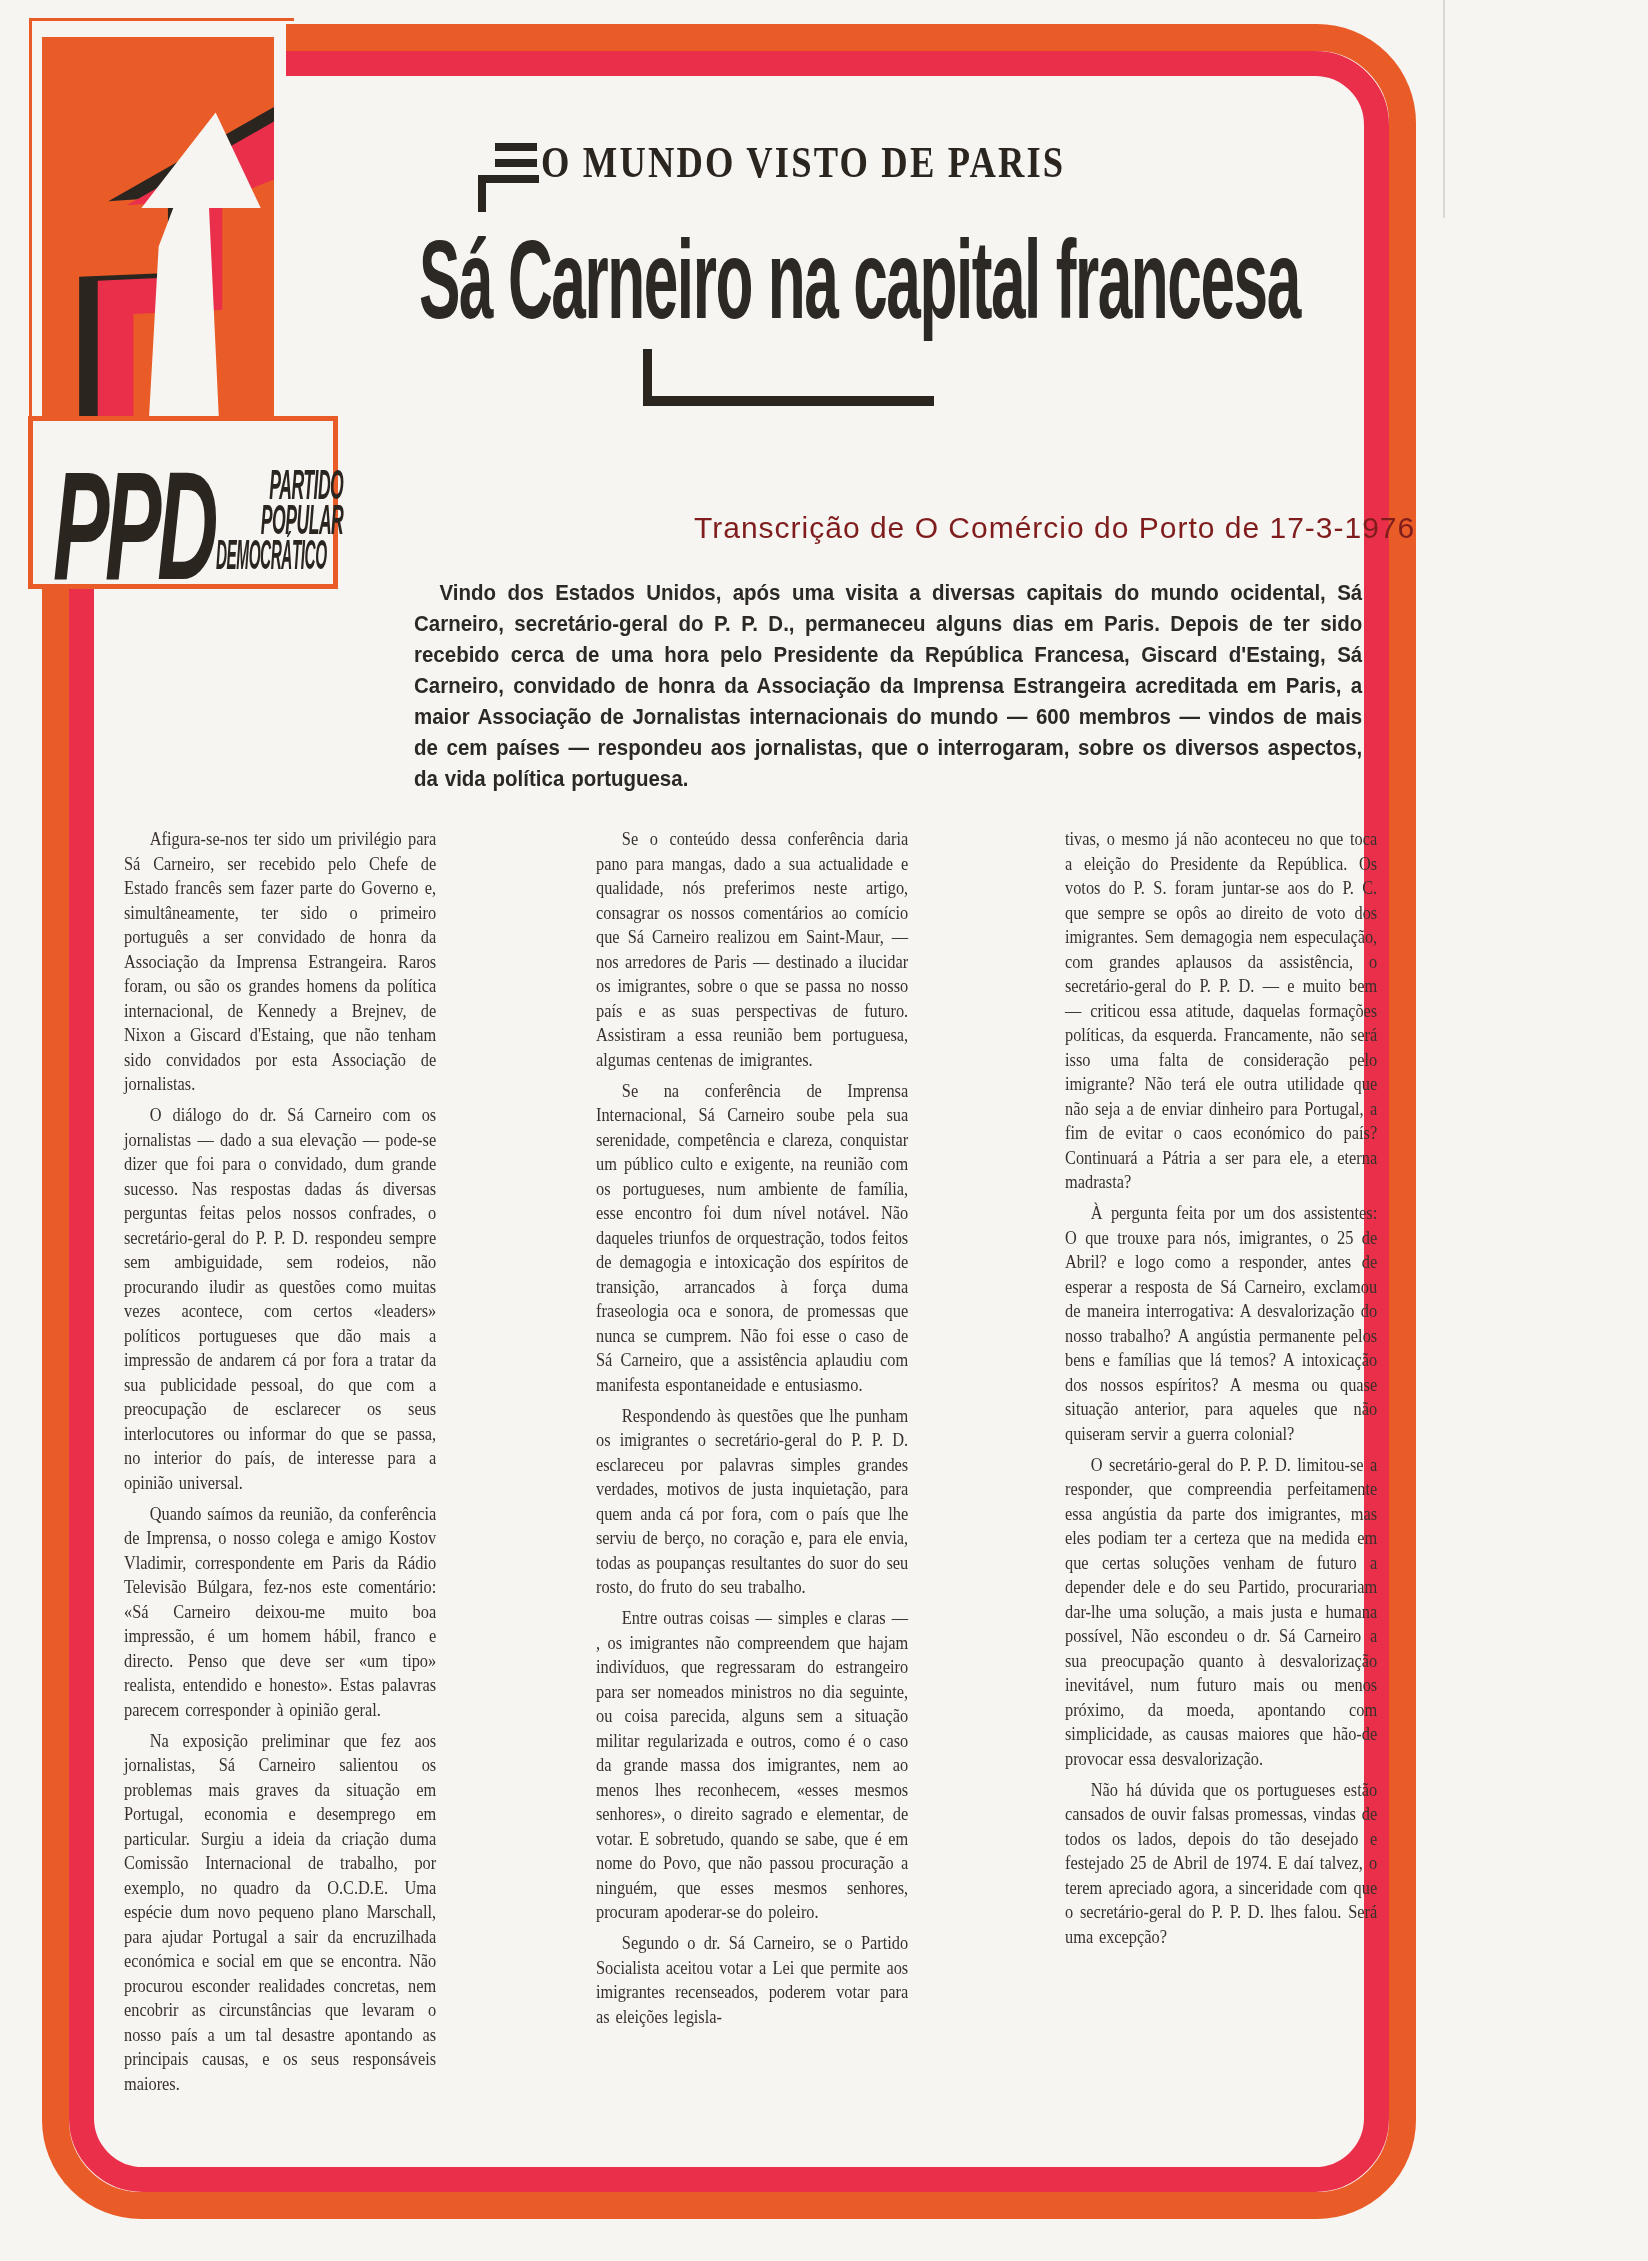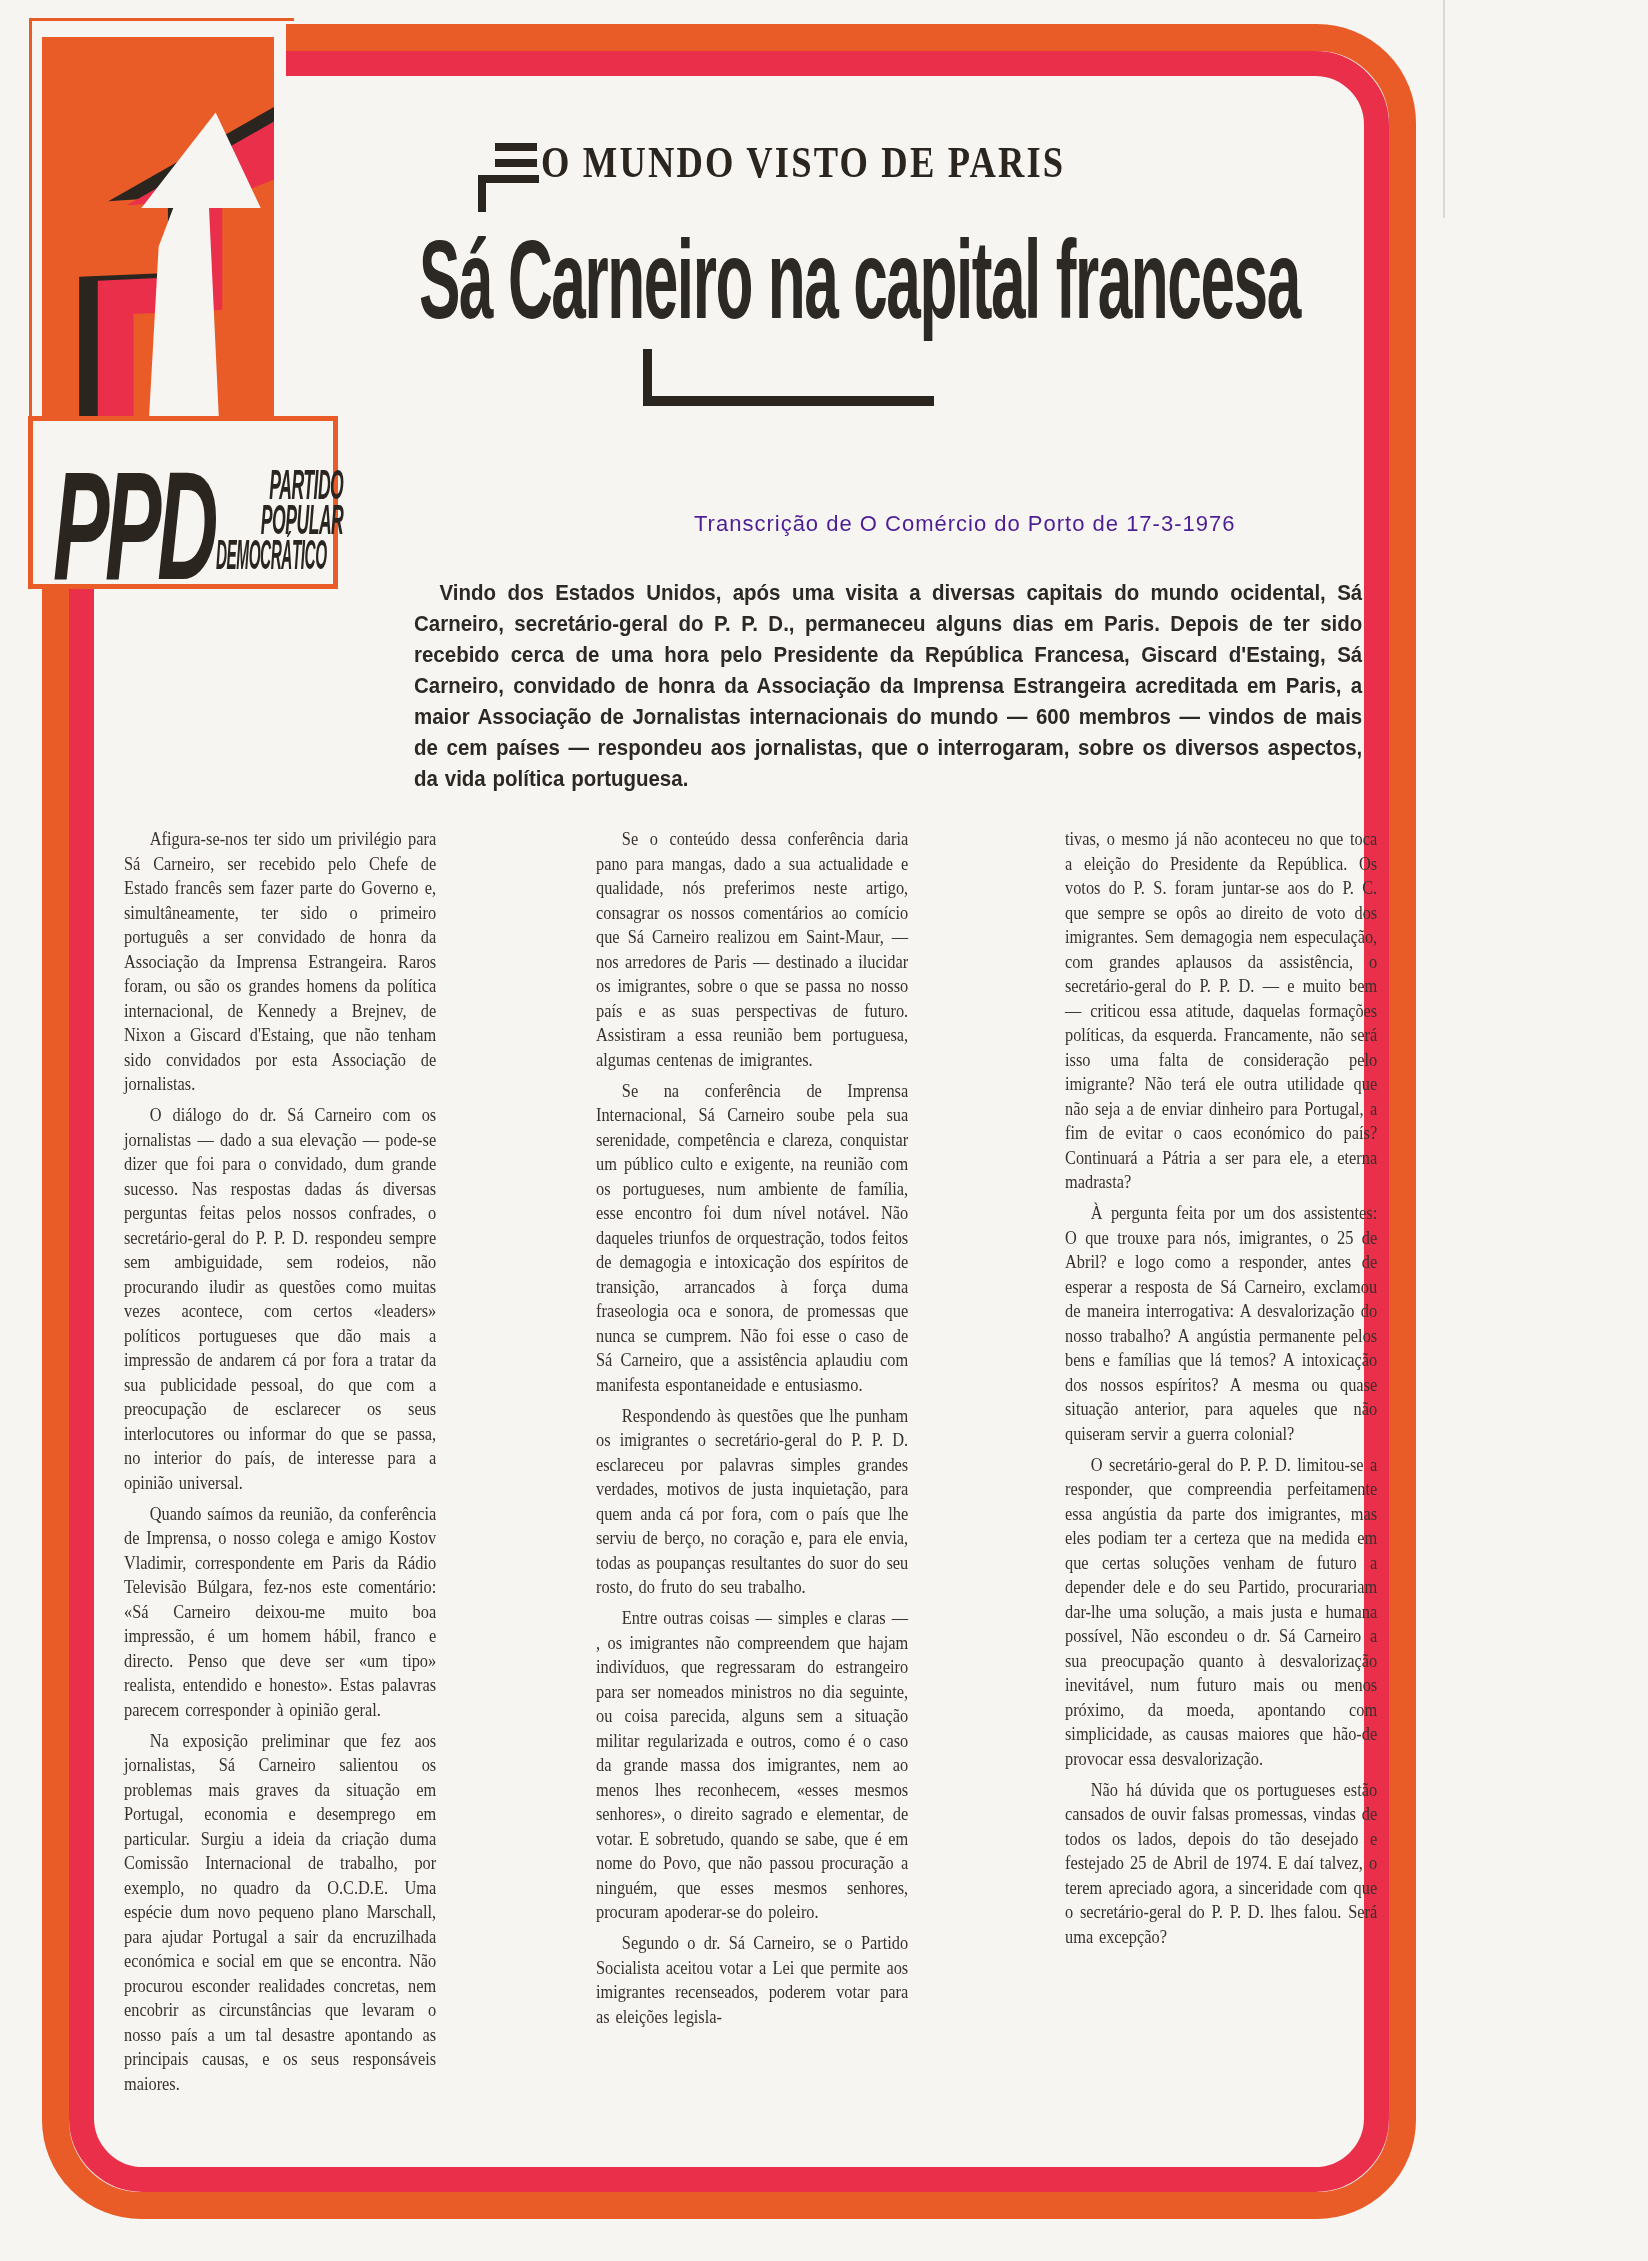--- a/index.html
+++ b/index.html
@@ -70,22 +70,22 @@
     transform:scaleX(.56);transform-origin:left top;
   }
   .deco-bl-v{left:643px;top:349px;width:9.3px;height:57px;}
   .deco-bl-h{left:643px;top:396px;width:291px;height:10px;}
   .byline{
     left:943px;top:392px;white-space:nowrap;color:var(--ink);
     font-family:"Liberation Serif",serif;font-weight:bold;font-style:italic;font-size:37px;line-height:1;
   }
   .byline .name{margin-left:16px;letter-spacing:5.3px;}
   .source-line{
-    left:694px;top:513px;white-space:nowrap;color:#4c1d95;
-    font-family:"Liberation Sans",sans-serif;font-size:22px;line-height:1;letter-spacing:1px;
+    left:694px;top:513px;white-space:nowrap;color:#7f1d1d;
+    font-family:"Liberation Sans",sans-serif;font-size:30px;line-height:1;letter-spacing:1px;
   }
   
   .lead{
     left:414px;top:577px;width:1042px;
     transform:scaleX(.91);transform-origin:left top;
     font-family:"Liberation Sans",sans-serif;font-weight:bold;font-size:22.5px;line-height:31px;
     text-align:justify;text-indent:28px;color:#2c2824;word-spacing:1.3px;
   }
   
   .bodycol{

